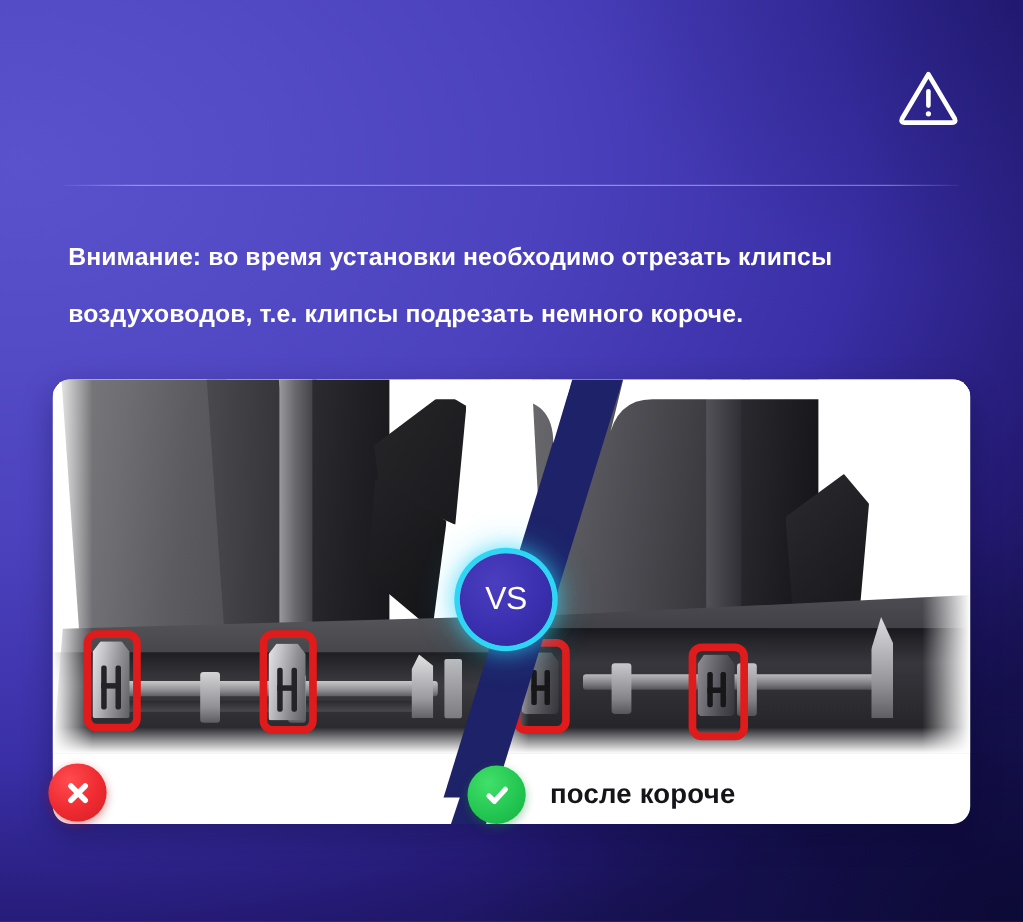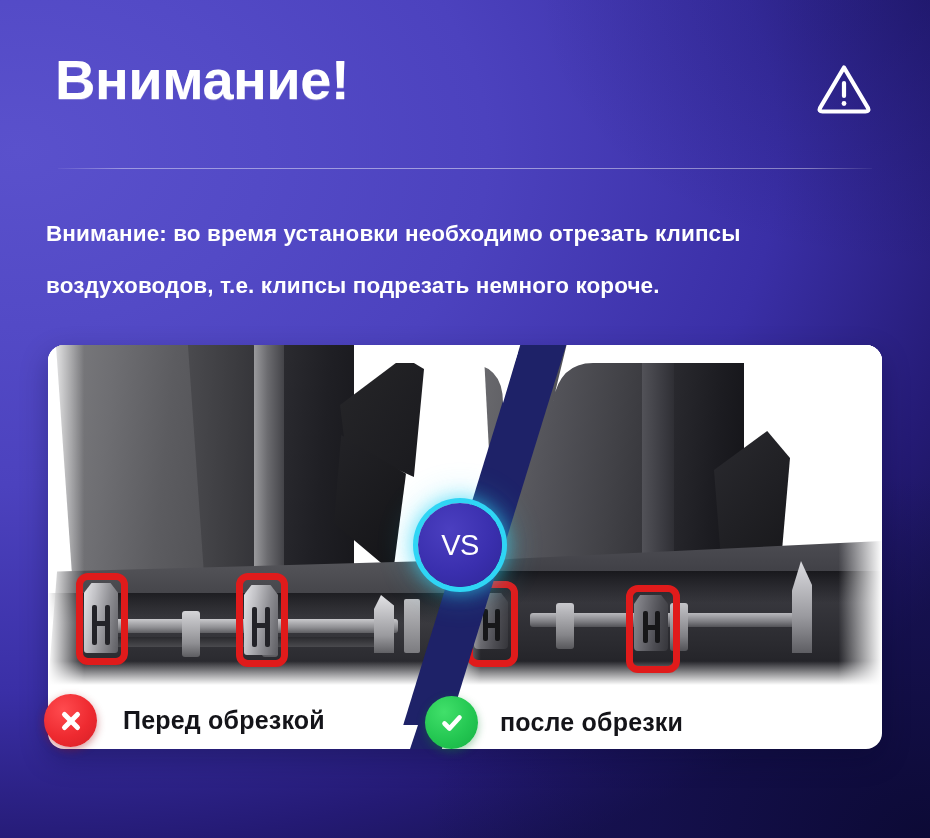--- a/index.html
+++ b/index.html
@@ -73,21 +73,21 @@
       rgba(255,255,255,0.05) 0%,
       rgba(255,255,255,0.42) 8%,
       rgba(255,255,255,0.48) 50%,
       rgba(255,255,255,0.40) 92%,
       rgba(255,255,255,0.05) 100%);
   }
 
   
   #body-copy {
     position: absolute;
-    left: 46px;
+    left: 62px;
     top: 208px;
     width: 830px;
     color: #ffffff;
     font-size: 22.5px;
     font-weight: 600;
     line-height: 52px;
     letter-spacing: 0.1px;
   }
 
   
@@ -385,21 +385,20 @@
   #label-after .footer-text { margin-left: 22px; }
 </style>
 </head>
 <body>
 
 <div id="bg"></div>
 <div id="bg-topright"></div>
 <div id="bg-darkcorner"></div>
 
 <div id="header">
-  <div id="page-title">Внимание!</div>
 
   <svg id="warning-icon" viewBox="0 0 56 54" fill="none" xmlns="http://www.w3.org/2000/svg">
     <path d="M28 5.5 L52 46 Q53.5 49.5 49.5 49.5 L6.5 49.5 Q2.5 49.5 4 46 Z" stroke="#ffffff" stroke-width="4.2" stroke-linejoin="round" fill="none"></path>
     <line x1="28" y1="21" x2="28" y2="34" stroke="#ffffff" stroke-width="4.2" stroke-linecap="round"></line>
     <circle cx="28" cy="41.5" r="2.4" fill="#ffffff"></circle>
   </svg>
 
   <div id="header-rule"></div>
 </div>
 
@@ -498,23 +497,22 @@
   <span id="vs-label">VS</span>
 </div>
 
 <div class="footer-label" id="label-before">
   <div class="badge" id="badge-x">
     <svg width="26" height="26" viewBox="0 0 26 26" xmlns="http://www.w3.org/2000/svg">
       <line x1="6.5" y1="6.5" x2="19.5" y2="19.5" stroke="#ffffff" stroke-width="5" stroke-linecap="round"></line>
       <line x1="19.5" y1="6.5" x2="6.5" y2="19.5" stroke="#ffffff" stroke-width="5" stroke-linecap="round"></line>
     </svg>
   </div>
-  <span class="footer-text">Перед обрезкой</span>
 </div>
 
 <div class="footer-label" id="label-after">
   <div class="badge" id="badge-check">
     <svg width="28" height="28" viewBox="0 0 28 28" xmlns="http://www.w3.org/2000/svg">
       <polyline points="6.5,14.5 11.5,19.5 21.5,8.5" fill="none" stroke="#ffffff" stroke-width="4.6" stroke-linecap="round" stroke-linejoin="round"></polyline>
     </svg>
   </div>
-  <span class="footer-text">после обрезки</span>
+  <span class="footer-text">после короче</span>
 </div>
 
 </body></html>

